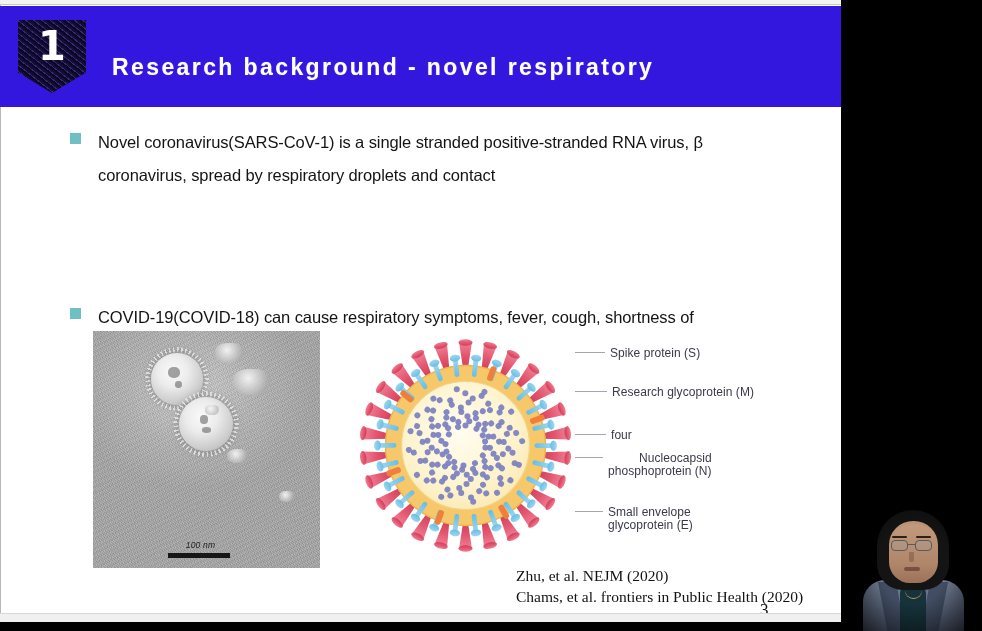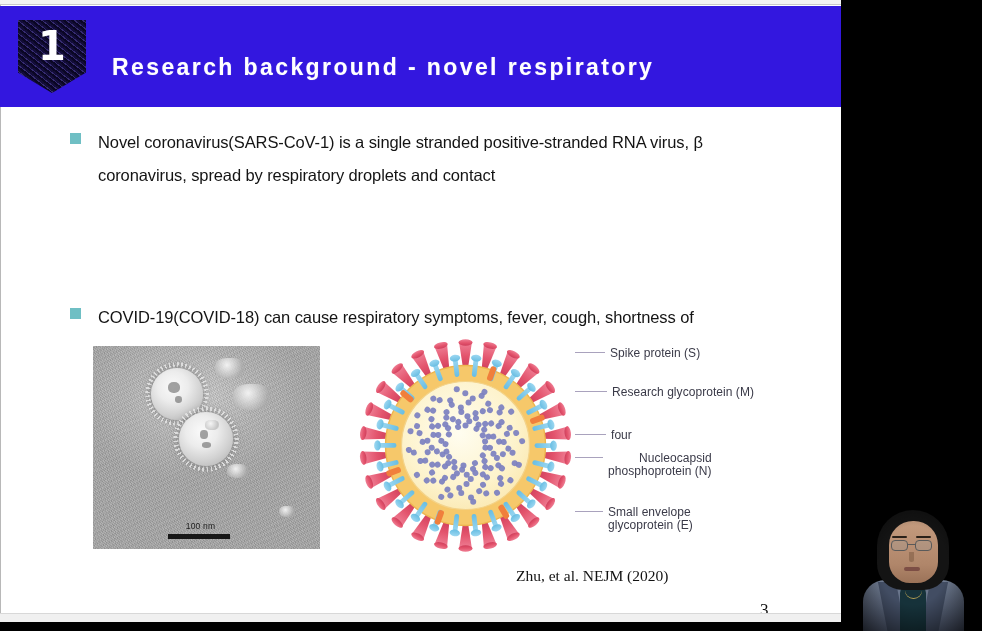--- a/index.html
+++ b/index.html
@@ -66,25 +66,26 @@
     margin-left:28px; font-size:16.5px; color:#141414;
     line-height:33px; letter-spacing:-.1px;
     font-family:"Liberation Sans", sans-serif;
   }
   #b1 { top:126px; }
   #b2 { top:212px; }
   #b3 { top:301px; }
 
   
   #micro {
-    position:absolute; left:93px; top:346px; width:227px; height:203px;
+    position:absolute; left:93px; top:331px; width:227px; height:237px;
     overflow:hidden;
     background:
       radial-gradient(ellipse 52% 40% at 44% 26%, #cfcfcf 0%, #b4b4b4 55%, #a6a6a6 100%),
       #ababab;
+    font-style: italic;
   }
   .mg-noise {
     position:absolute; inset:0; opacity:.55;
     background-image:
       repeating-linear-gradient(37deg, rgba(255,255,255,.13) 0 1px, rgba(0,0,0,.10) 1px 2px),
       repeating-linear-gradient(113deg, rgba(255,255,255,.10) 0 1px, rgba(0,0,0,.09) 1px 2px),
       repeating-linear-gradient(72deg, rgba(255,255,255,.07) 0 2px, rgba(0,0,0,.07) 2px 3px);
   }
   .vir {
     position:absolute; border-radius:50%;
@@ -668,20 +669,21 @@
       <div>Nucleocapsid</div>
       <div>phosphoprotein (N)</div>
     </div>
     <div class="dlabel" id="dl5">
       <div>Small envelope</div>
       <div>glycoprotein (E)</div>
     </div>
 
     <div id="cites">
       <div>Zhu, et al. NEJM  (2020)</div>
+      <div>Chams, et al. frontiers in Public Health  (2020)</div>
     </div>
     <div id="pagenum">3</div>
 
     <div class="bot-strip"></div>
   </div>
 
   <div id="cam">
     <div class="cam-body"></div>
     <div class="cam-lapelL"></div>
     <div class="cam-lapelR"></div>

